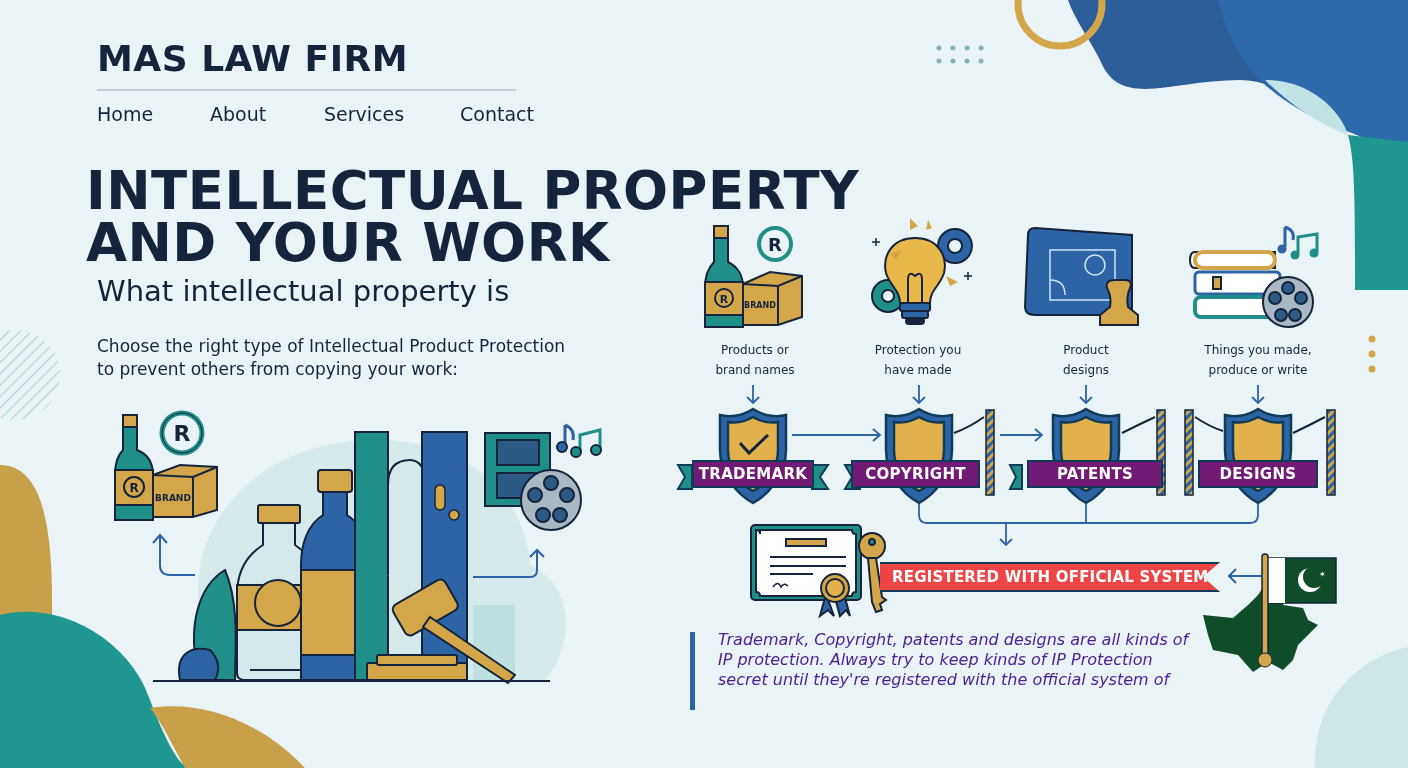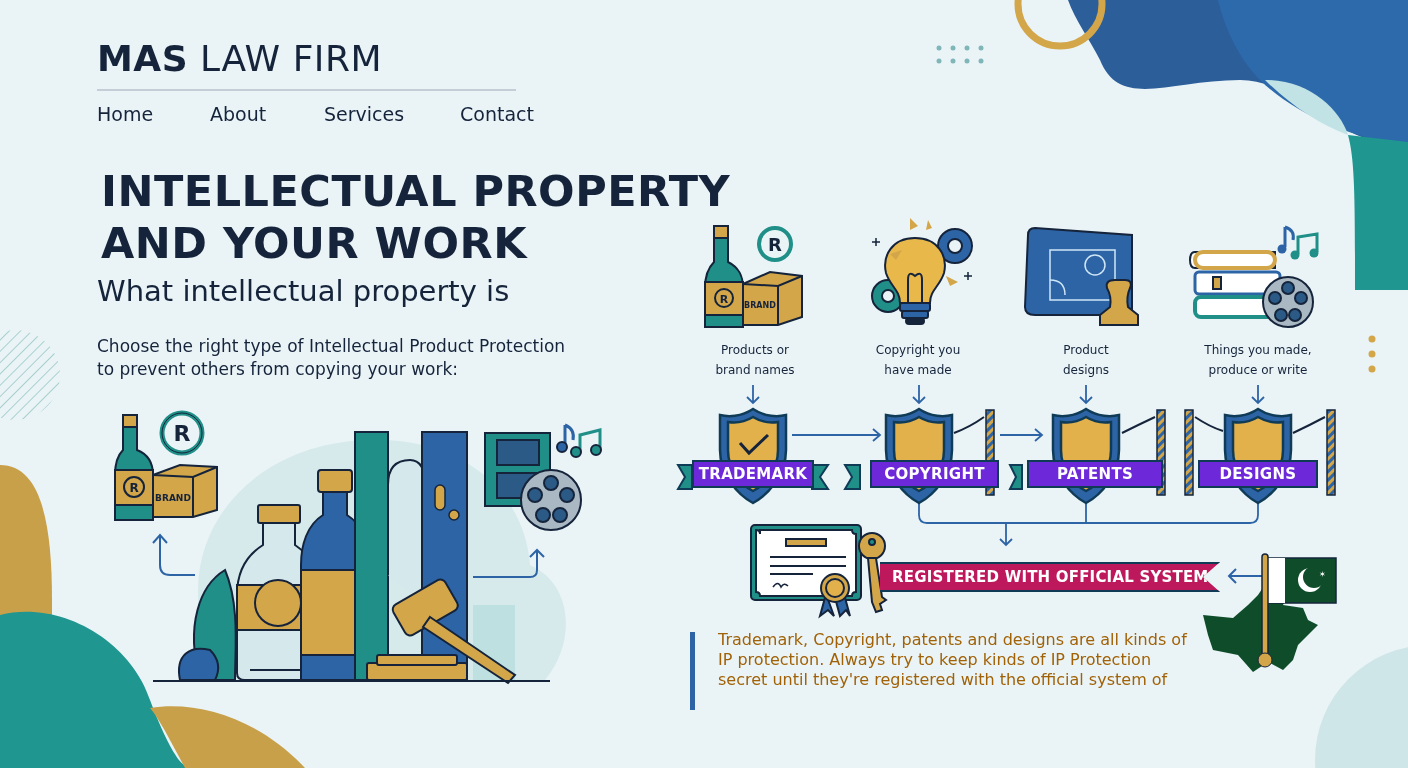--- a/index.html
+++ b/index.html
@@ -9,39 +9,39 @@
     font-family: "DejaVu Sans", sans-serif;
     color: #15243b;
     position: relative;
   }
   .bg-shape { position: absolute; }
   .abs { position: absolute; }
 
   
   .logo { left: 97px; top: 38px; font-size: 36px; letter-spacing: 0.5px; color: #15243b; white-space: nowrap; }
   .logo b { font-weight: 800; margin-top: 46px; }
-  .logo span.rest { font-weight: 400; }
+  .logo span.rest { font-weight: 700; }
   .logo-rule { left: 97px; top: 89px; width: 419px; height: 2px; background: #c5ced6; }
   .nav { left: 97px; top: 103px; display: flex; gap: 8px; font-size: 19px; color: #15243b; }
   .nav a { text-decoration: none; color: inherit; display: inline-block; }
 
-  .hero-title { left: 101px; top: 165px; font-size: 43px; line-height: 52px; font-weight: 800; color: #15243b; letter-spacing: 0.5px; }
+  .hero-title { left: 86px; top: 165px; font-size: 53px; line-height: 52px; font-weight: 800; color: #15243b; letter-spacing: 0.5px; }
   .hero-sub { left: 97px; top: 274px; font-size: 29px; font-weight: 400; color: #15243b; }
   .intro { left: 97px; top: 335px; font-size: 17px; line-height: 23px; color: #15243b; width: 560px; }
 
   
   .cat-label { font-size: 12px; line-height: 20px; text-align: center; color: #15243b; width: 160px; }
   .shield-ribbon {
-    height: 28px; background: #6d28d9; color: #fff; font-weight: 700; font-size: 15px;
+    height: 28px; background: #701a75; color: #fff; font-weight: 700; font-size: 15px;
     display: flex; align-items: center; justify-content: center; border: 2px solid #0f3b57; letter-spacing: 0.3px;
   }
   .note-bar { left: 690px; top: 632px; width: 5px; height: 78px; background: #2d64a6; }
-  .note { left: 718px; top: 630px; font-size: 16px; line-height: 20px; color: #a16207; width: 480px; }
+  .note { left: 718px; top: 630px; font-size: 16px; line-height: 20px; color: #4c1d95; width: 480px; font-style: italic; }
   .reg-ribbon {
-    left: 880px; top: 562px; width: 340px; height: 30px; background: #be185d; color:#fff;
+    left: 880px; top: 562px; width: 340px; height: 30px; background: #ef4444; color:#fff;
     font-weight: 700; font-size: 15px; display:flex; align-items:center; padding-left: 12px; letter-spacing: 0.2px;
     clip-path: polygon(0 0, 100% 0, 95% 50%, 100% 100%, 0 100%);
     border-top: 2px solid #0f3b57; border-bottom: 2px solid #0f3b57;
   }
 </style>
 </head>
 <body>
 
 <svg class="bg-shape" style="left:0;top:0" width="1408" height="768" viewBox="0 0 1408 768">
 
@@ -244,21 +244,21 @@
   <path d="M113 32 L113 15 L132 12 L132 30" fill="none" stroke="#1f8f88" stroke-width="3"></path>
   <circle cx="110" cy="33" r="4.5" fill="#1f8f88"></circle>
     <circle cx="129" cy="31" r="4.5" fill="#1f8f88"></circle>
 </svg>
 
 <div class="abs cat-label" style="left:675px;top:340px">
   <div>Products or</div>
   <div>brand names</div>
 </div>
 <div class="abs cat-label" style="left:838px;top:340px">
-  <div>Copyright you</div>
+  <div>Protection you</div>
   <div>have made</div>
 </div>
 <div class="abs cat-label" style="left:1006px;top:340px">
   <div>Product</div>
   <div>designs</div>
 </div>
 <div class="abs cat-label" style="left:1178px;top:340px">
   <div>Things you made,</div>
   <div>produce or write</div>
 </div>
@@ -320,21 +320,21 @@
 
   <g fill="#1f8f88" stroke="#0f3b57" stroke-width="2">
     <path d="M8 80 L22 80 L22 104 L8 104 L15 92 Z"></path>
     <path d="M142 80 L158 80 L150 92 L158 104 L142 104 Z"></path>
     <path d="M175 80 L190 80 L190 104 L175 104 L182 92 Z"></path>
     <path d="M340 80 L352 80 L352 104 L340 104 L346 92 Z"></path>
   </g>
 </svg>
 
 <div class="abs shield-ribbon" style="left:692px;top:460px;width:122px">TRADEMARK</div>
-<div class="abs shield-ribbon" style="left:870px;top:460px;width:129px">COPYRIGHT</div>
+<div class="abs shield-ribbon" style="left:851px;top:460px;width:129px">COPYRIGHT</div>
 <div class="abs shield-ribbon" style="left:1027px;top:460px;width:136px">PATENTS</div>
 <div class="abs shield-ribbon" style="left:1198px;top:460px;width:120px">DESIGNS</div>
 
 <svg class="abs" style="left:748px;top:522px" width="150" height="98" viewBox="0 0 150 98">
   <g stroke="#15243b" stroke-width="2">
     <rect x="3" y="3" width="110" height="75" rx="4" fill="#1f8f88"></rect>
     <path d="M12 12 Q12 8 8 8 L8 70 Q12 70 12 74 L104 74 Q104 70 108 70 L108 12 Q104 12 104 8 L12 8 Z" fill="#fff"></path>
     <rect x="38" y="17" width="40" height="7" fill="#d3a64a"></rect>
     <line x1="22" y1="35" x2="98" y2="35"></line>
       <line x1="22" y1="44" x2="98" y2="44"></line>

